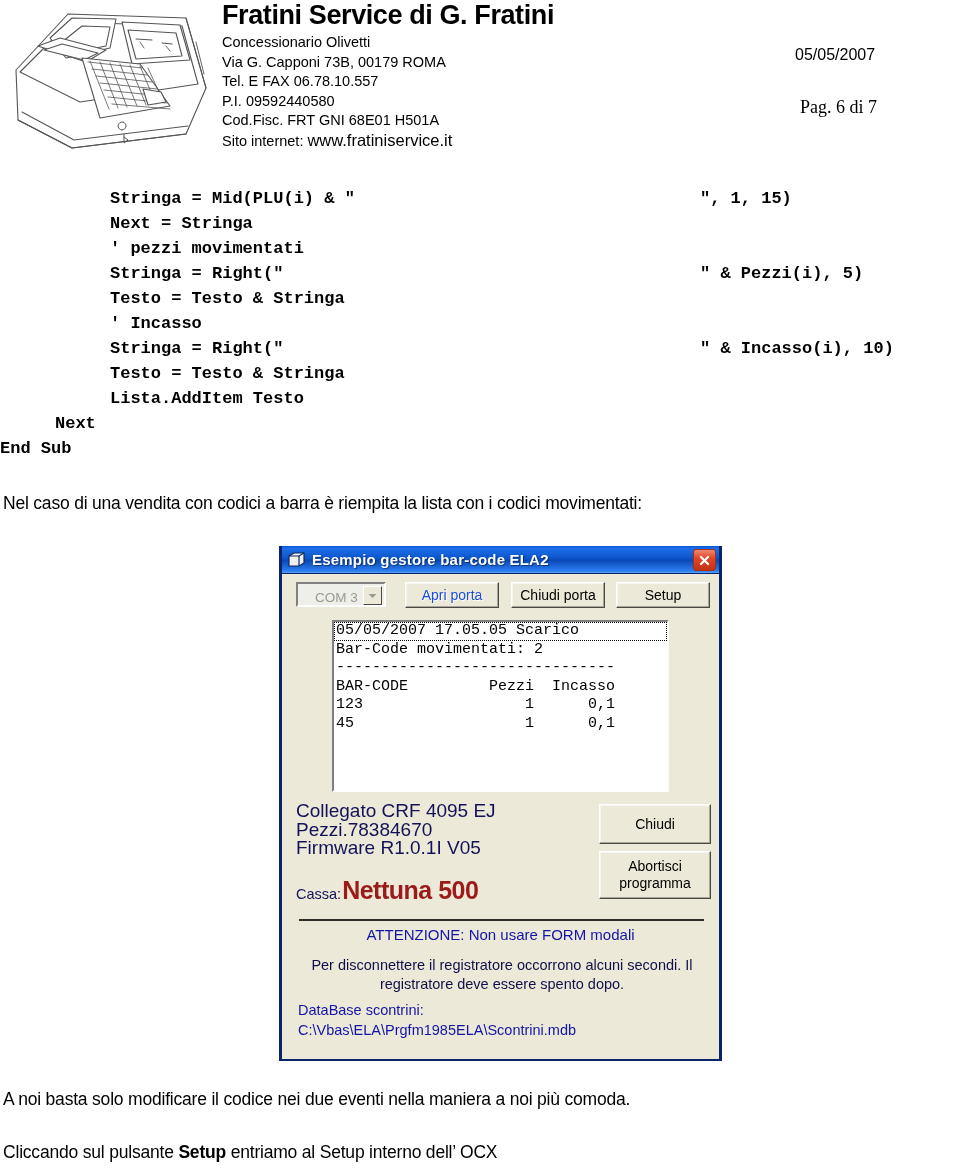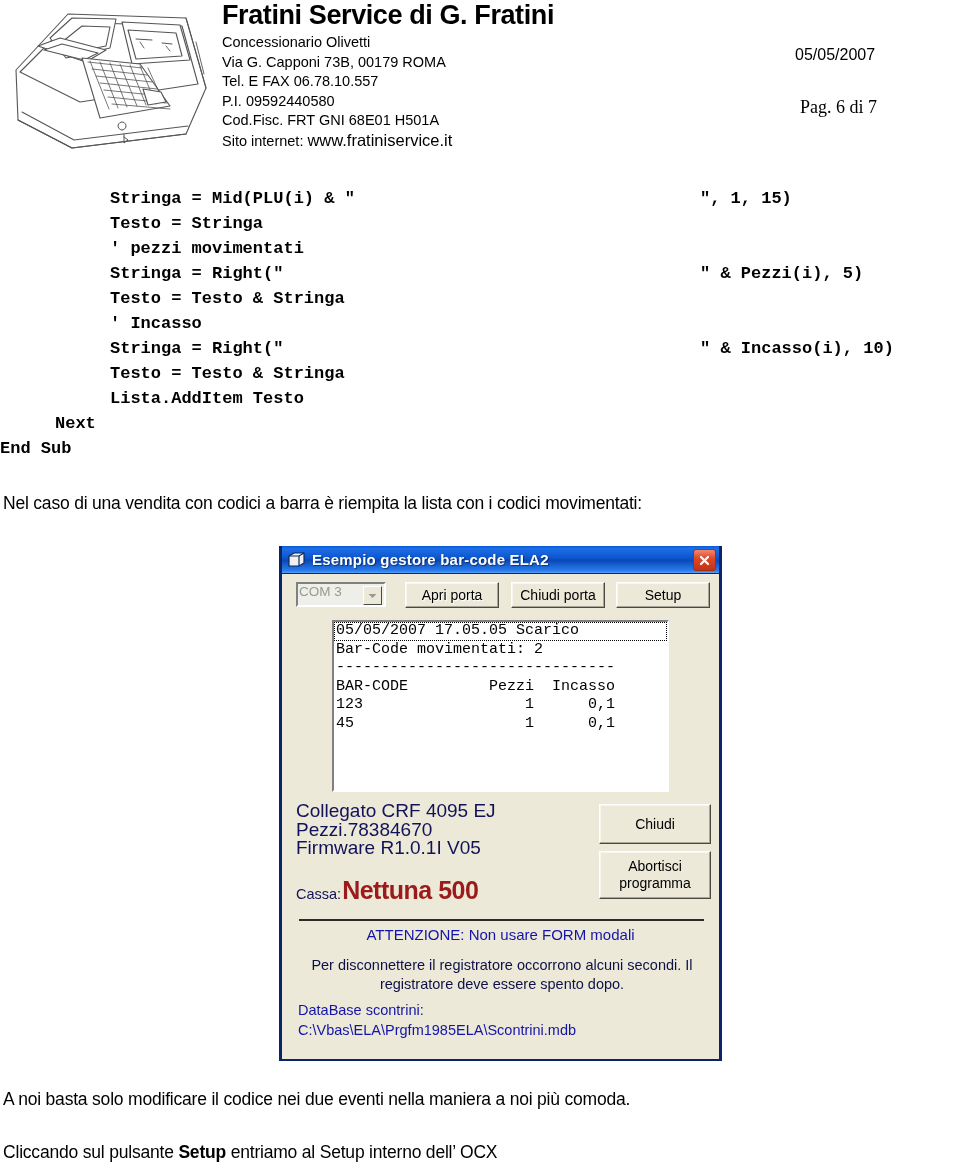--- a/index.html
+++ b/index.html
@@ -156,24 +156,24 @@
   }
   .win-combo {
     position: absolute;
     left: 14px; top: 0;
     width: 90px; height: 25px;
     background: #efefe9;
     border: 2px solid;
     border-color: #808080 #ffffff #ffffff #808080;
     box-sizing: border-box;
     display: flex;
-    align-items: flex-start;
+    align-items: flex-end;
     font-size: 13.5px;
     color: #9a9a94;
-    padding-left: 1px;
+    padding-left: 17px;
   }
   .win-combo .combo-arrow {
     position: absolute;
     right: 2px; top: 2px;
     width: 17px; height: 17px;
     background: #ece9d8;
     border: 1px solid;
     border-color: #ffffff #4a4a42 #4a4a42 #ffffff;
     display: flex; align-items: center; justify-content: center;
   }
@@ -187,21 +187,21 @@
     box-shadow: inset -1px -1px 0 #a8a69a, inset 1px 1px 0 #f6f5ef;
     box-sizing: border-box;
     display: flex;
     align-items: center;
     justify-content: center;
     font-size: 14px;
     color: #000;
     cursor: pointer;
     white-space: nowrap;
   }
-  .win-btn.disabled { color: #000000; text-shadow: 1px 1px 0 #ffffff; }
+  .win-btn.disabled { color: #1d4ed8; text-shadow: 1px 1px 0 #ffffff; }
   #btn-apri   { left: 123px;  width: 94px; }
   #btn-chiudi { left: 229px;  width: 94px; }
   #btn-setup  { left: 334px;  width: 94px; }
 
   
   #list-box {
     position: absolute;
     left: 50px; top: 46px;
     width: 337px; height: 172px;
     background: #ffffff;
@@ -343,21 +343,21 @@
     <div class="company-line">Cod.Fisc. FRT GNI 68E01 H501A</div>
     <div class="company-line" id="site-line"><span>Sito internet: </span><span class="site-url">www.fratiniservice.it</span></div>
   </div>
 
   <div id="doc-date">05/05/2007</div>
   <div id="doc-page">Pag. 6 di 7</div>
 </div>
 
 <div id="code-block">
   <div class="code-line"><span class="code-left" style="left: 110px;">Stringa = Mid(PLU(i) &amp; "</span><span class="code-right" style="left: 700px;">", 1, 15)</span></div>
-  <div class="code-line"><span class="code-left" style="left: 110px;">Testo = Stringa</span></div>
+  <div class="code-line"><span class="code-left" style="left: 110px;">Next = Stringa</span></div>
   <div class="code-line"><span class="code-left" style="left: 110px;">' pezzi movimentati</span></div>
   <div class="code-line"><span class="code-left" style="left: 110px;">Stringa = Right("</span><span class="code-right" style="left: 700px;">" &amp; Pezzi(i), 5)</span></div>
   <div class="code-line"><span class="code-left" style="left: 110px;">Testo = Testo &amp; Stringa</span></div>
   <div class="code-line"><span class="code-left" style="left: 110px;">' Incasso</span></div>
   <div class="code-line"><span class="code-left" style="left: 110px;">Stringa = Right("</span><span class="code-right" style="left: 700px;">" &amp; Incasso(i), 10)</span></div>
   <div class="code-line"><span class="code-left" style="left: 110px;">Testo = Testo &amp; Stringa</span></div>
   <div class="code-line"><span class="code-left" style="left: 110px;">Lista.AddItem Testo</span></div>
   <div class="code-line"><span class="code-left" style="left: 55px;">Next</span></div>
   <div class="code-line"><span class="code-left" style="left: 0px;">End Sub</span></div>
 </div>

